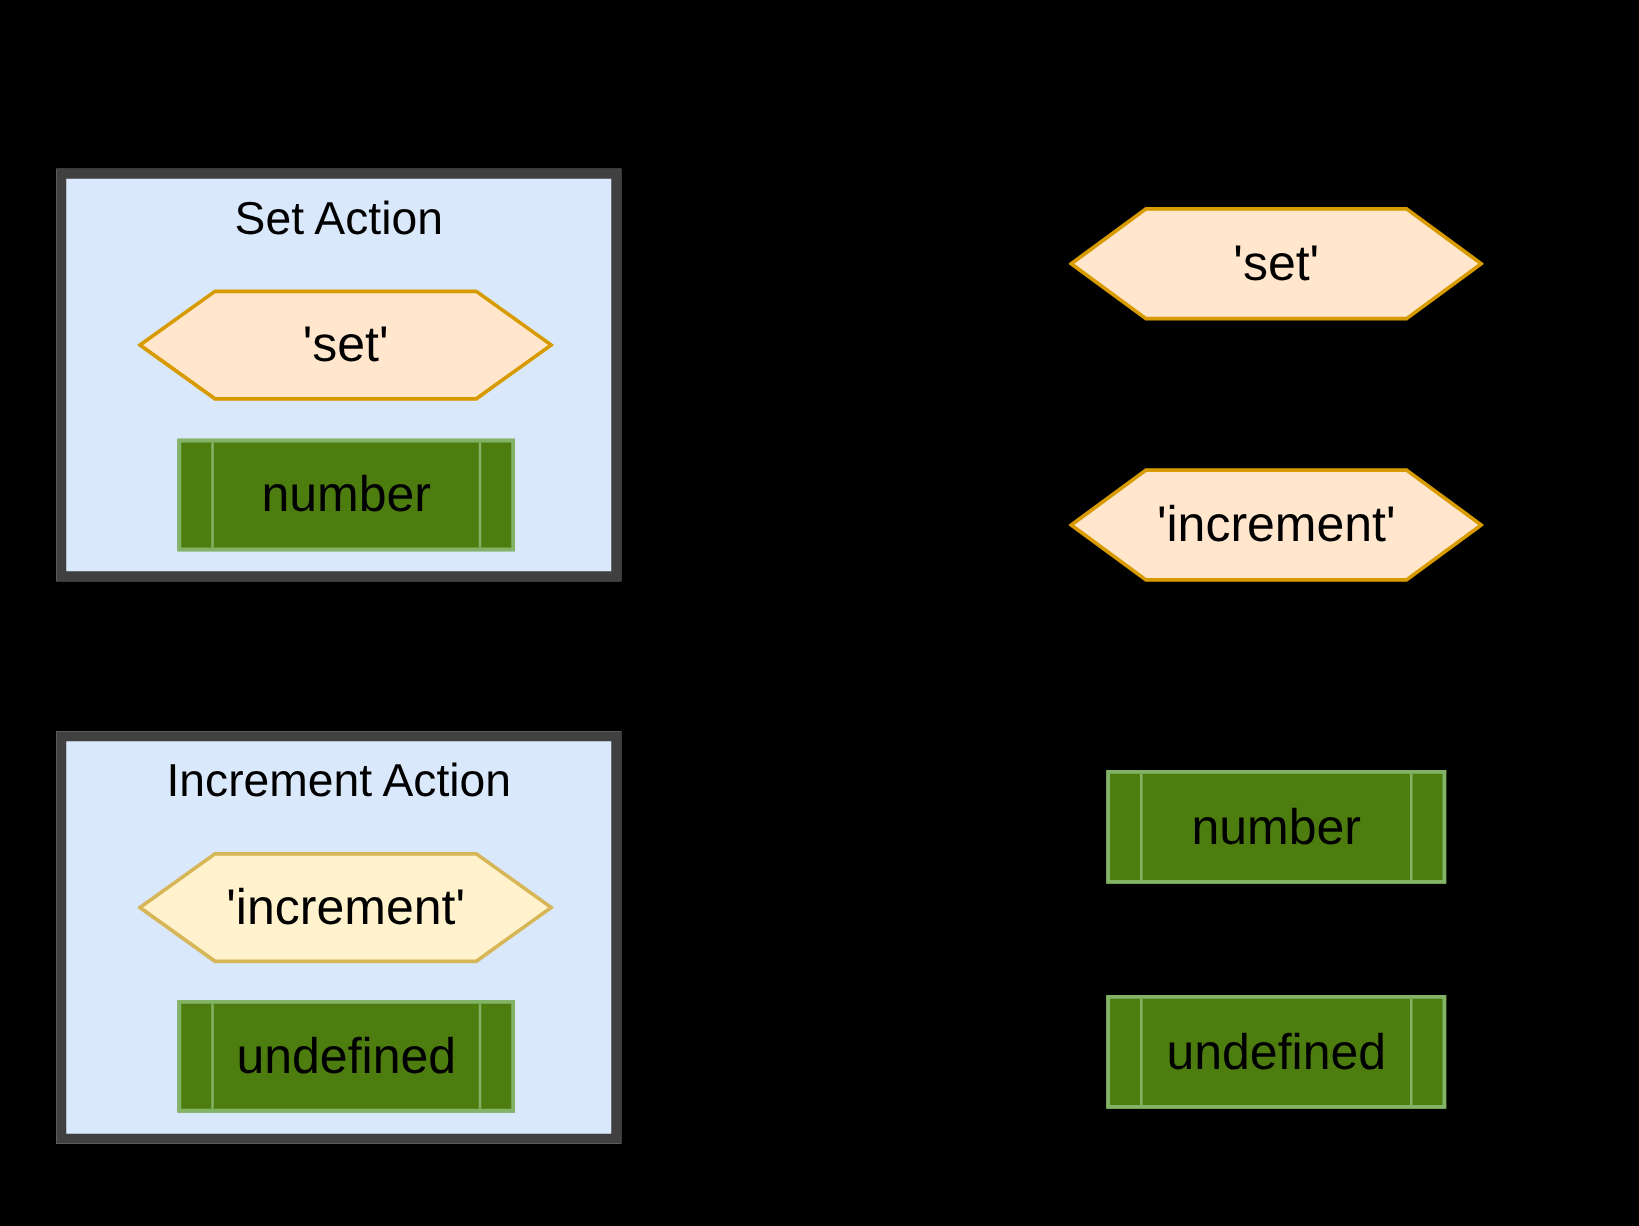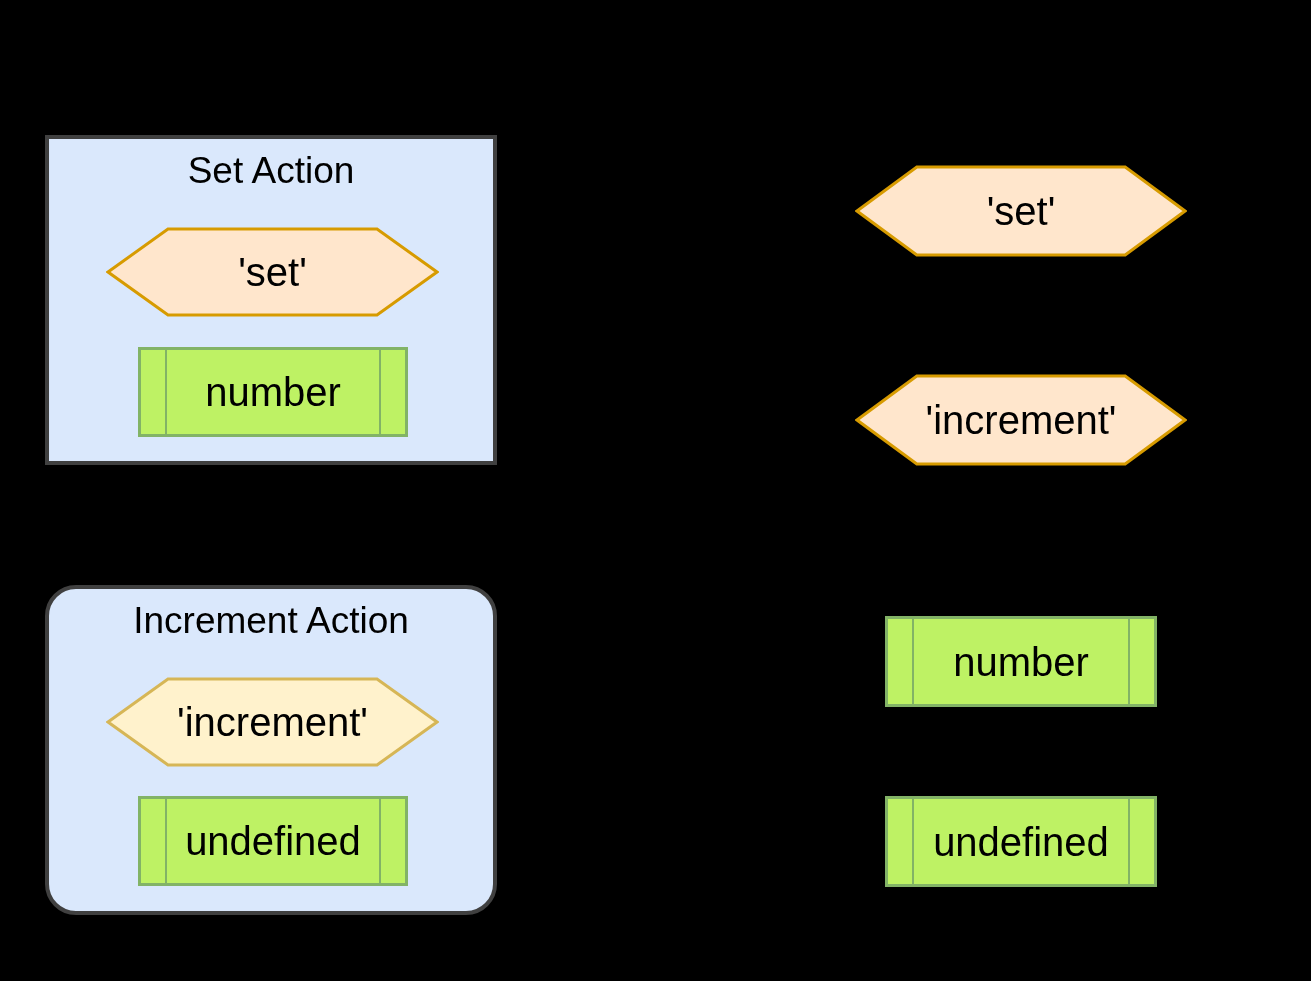--- a/index.html
+++ b/index.html
@@ -14,21 +14,21 @@
     background: #000000;
     overflow: hidden;
     font-family: "Liberation Sans", sans-serif;
     color: #000000;
   }
   
   .group {
     position: absolute;
     box-sizing: border-box;
     background: #DAE8FC;
-    border: 4px solid #404040;
+    border: 8px solid #404040;
   }
   .group-title {
     position: absolute;
     top: 10px;
     left: 0;
     width: 100%;
     margin: 0;
     text-align: center;
     font-size: 37px;
     font-weight: normal;
@@ -52,21 +52,21 @@
   }
   .hex.yellow polygon {
     fill: #FFF2CC;
     stroke: #D6B656;
     stroke-width: 3;
   }
   
   .process {
     position: absolute;
     box-sizing: border-box;
-    background: #bef264;
+    background: #4d7c0f;
     border: 3px solid #82B366;
   }
   .pline {
     position: absolute;
     top: 0;
     bottom: 0;
     width: 2px;
     background: #82B366;
   }
   .pline.l { left: 24px; }
@@ -98,21 +98,21 @@
       <div class="shape-label">'set'</div>
     </div>
 
     <div class="process" style="left:89px; top:208px; width:270px; height:90px;">
       <span class="pline l"></span>
       <span class="pline r"></span>
       <div class="shape-label">number</div>
     </div>
   </section>
 
-  <section class="group" style="left:45px; top:585px; width:452px; height:330px;border-radius:31px;">
+  <section class="group" style="left:45px; top:585px; width:452px; height:330px;">
     <h2 class="group-title">Increment Action</h2>
 
     <div class="hex yellow" style="left:57px; top:88px; width:333px; height:90px;">
       <svg viewBox="0 0 333 90" preserveAspectRatio="none">
         <polygon points="2,45 62,2 271,2 331,45 271,88 62,88"></polygon>
       </svg>
       <div class="shape-label">'increment'</div>
     </div>
 
     <div class="process" style="left:89px; top:207px; width:270px; height:90px;">

